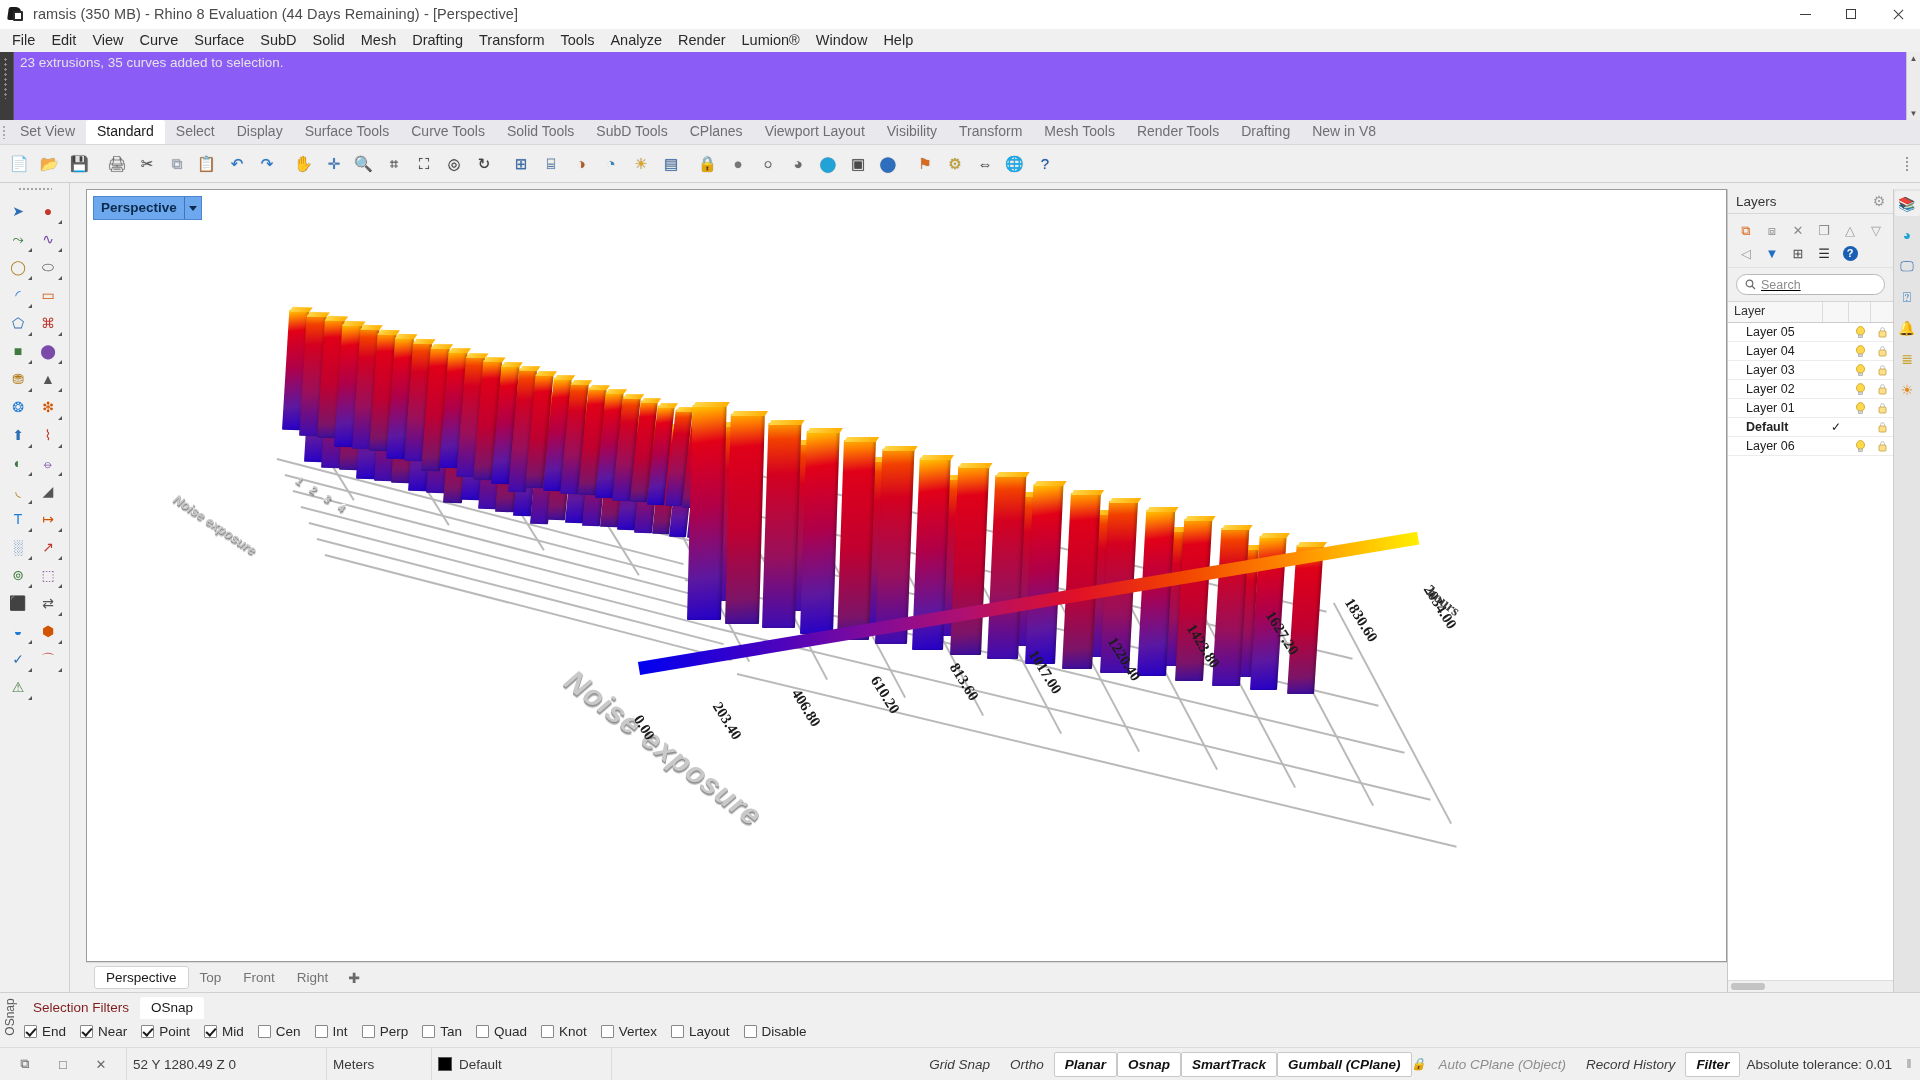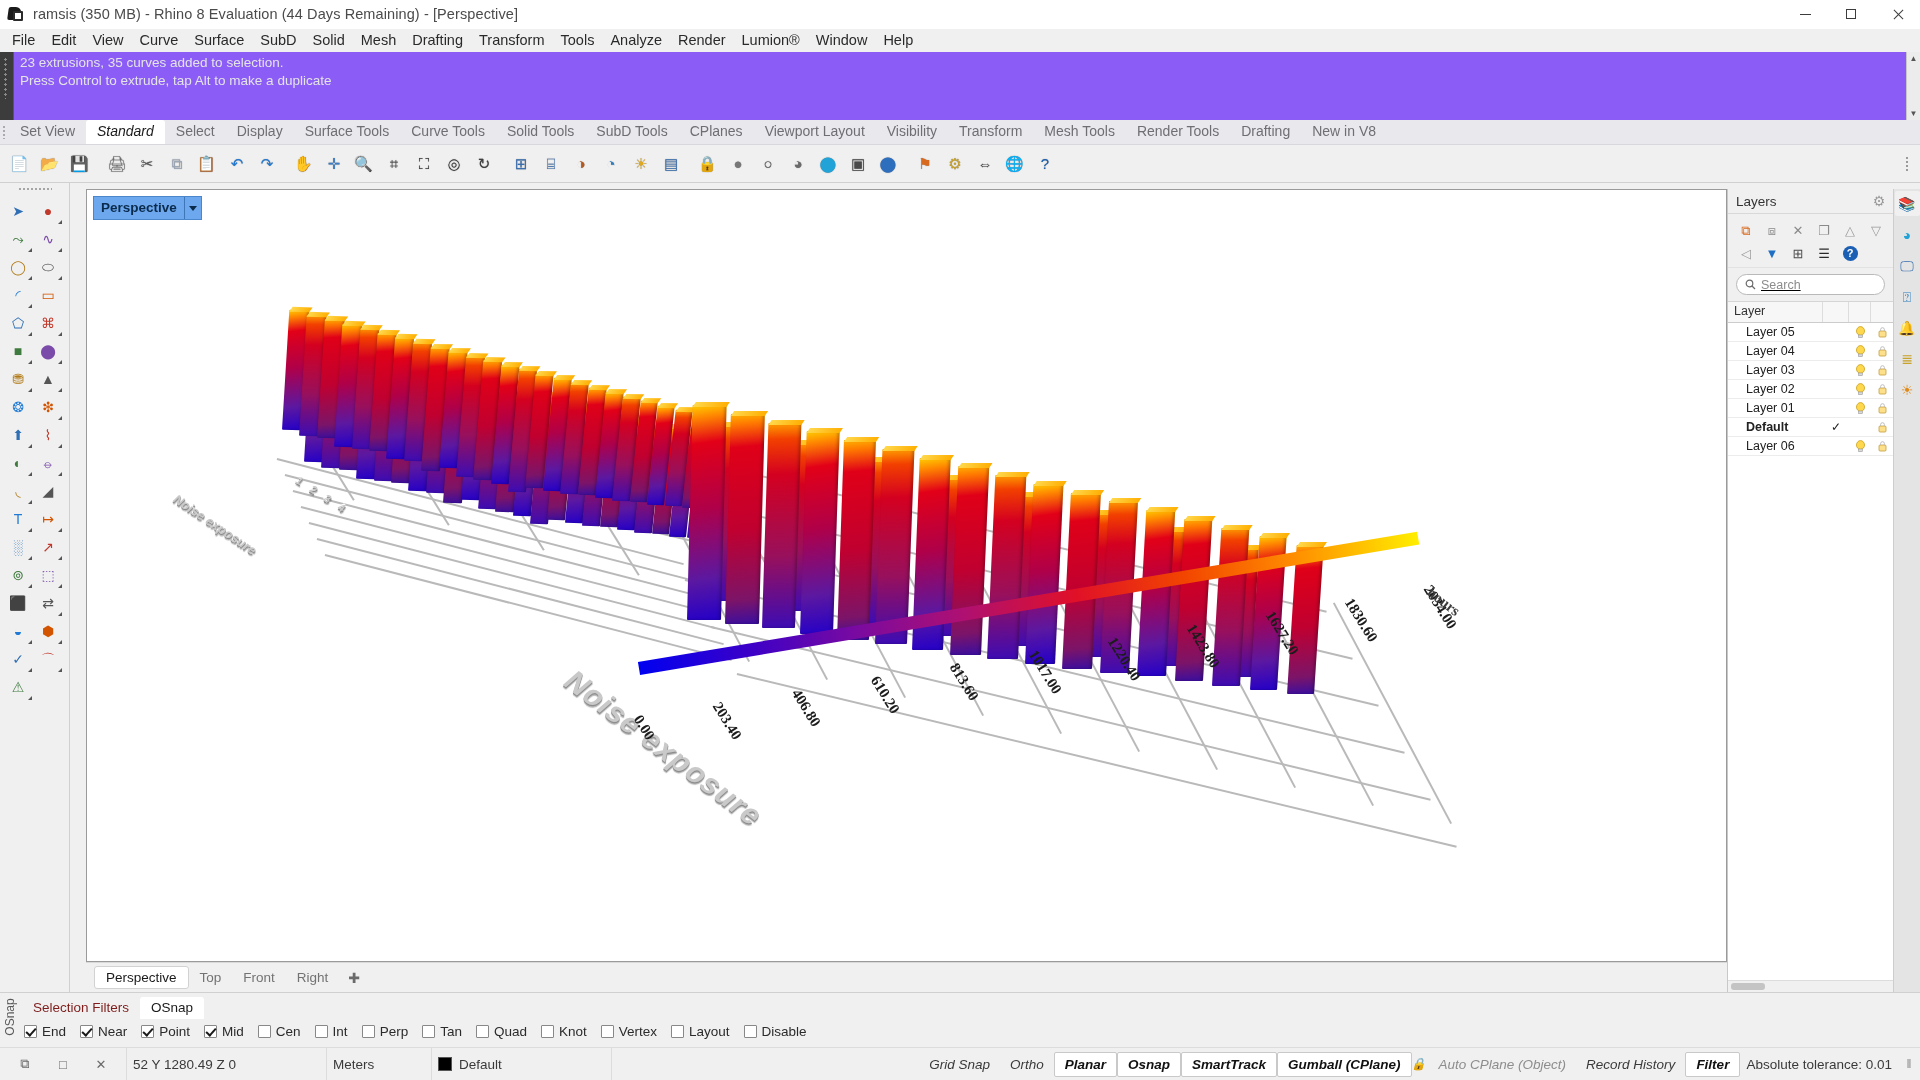--- a/index.html
+++ b/index.html
@@ -104,21 +104,21 @@
   
   .tabrow {
     position: absolute; top: 120px; left: 0; width: 1920px; height: 25px;
     background: #e9e9ed; display: flex; align-items: flex-end;
     border-bottom: 1px solid #d7d7dc;
   }
   .ttab {
     font-size: 14px; color: #6e6e73; padding: 3px 11px 4px 11px; white-space: nowrap;
     line-height: 17px; border-radius: 3px 3px 0 0;
   }
-  .ttab.active { background: #ffffff; color: #1a1a1a; font-style: italic; }
+  .ttab.active { background: #ffffff; color: #1a1a1a; }
   .tabrow-left-grip { width: 9px; height: 25px; position: relative; }
   .tabrow-left-grip:before {
     content:""; position:absolute; left:3px; top:6px; width:2px; height:14px;
     background-image: radial-gradient(circle, #a9a9b0 .8px, transparent 1px);
     background-size: 2px 4px;
   }
 
   
   .icontoolbar {
     position: absolute; top: 145px; left: 0; width: 1920px; height: 38px;
@@ -396,21 +396,20 @@
       <div class="menu-item">Lumion®</div>
       <div class="menu-item">Window</div>
       <div class="menu-item">Help</div>
     </div>
 
   <div class="cmdwrap">
     <div class="cmd-gutter"></div>
     <div class="cmd-body">
       <div class="cmd-hist" id="cmdhist">
           <div class="cmd-line">23 extrusions, 35 curves added to selection.</div>
-          <div class="cmd-line">Press Control to extrude, tap Alt to make a duplicate</div>
         </div>
     </div>
     <div class="cmd-scroll">
       <span>▲</span>
       <span>▼</span>
     </div>
   </div>
 
   <div class="tabrow">
     <div class="tabrow-left-grip"></div>

